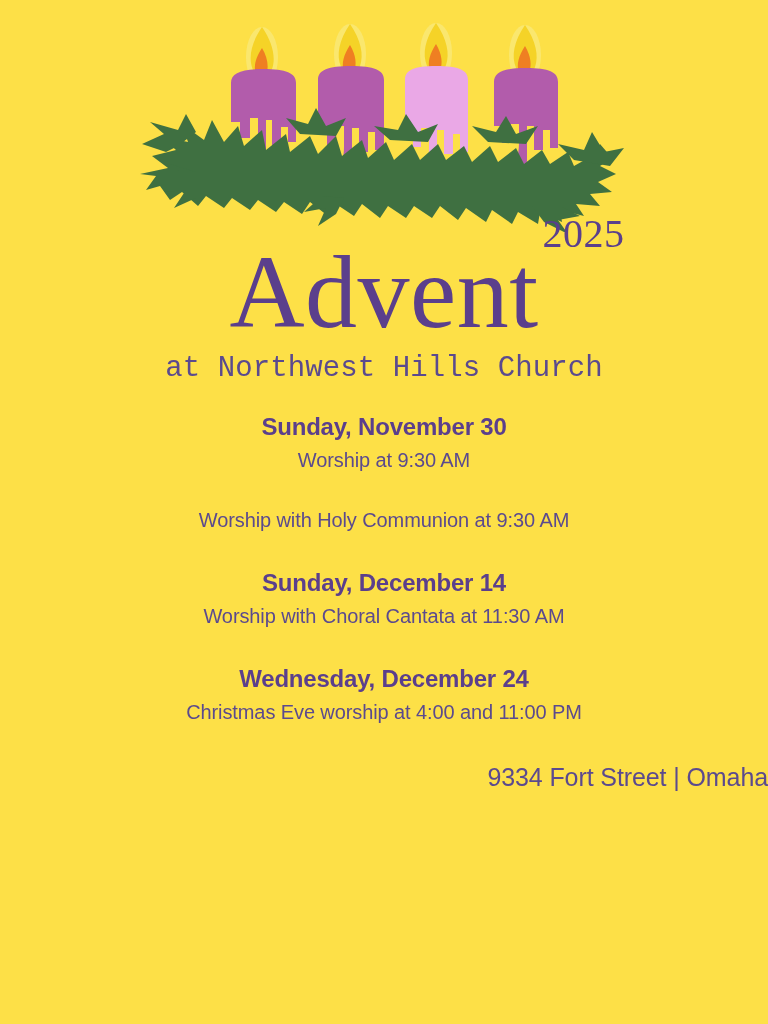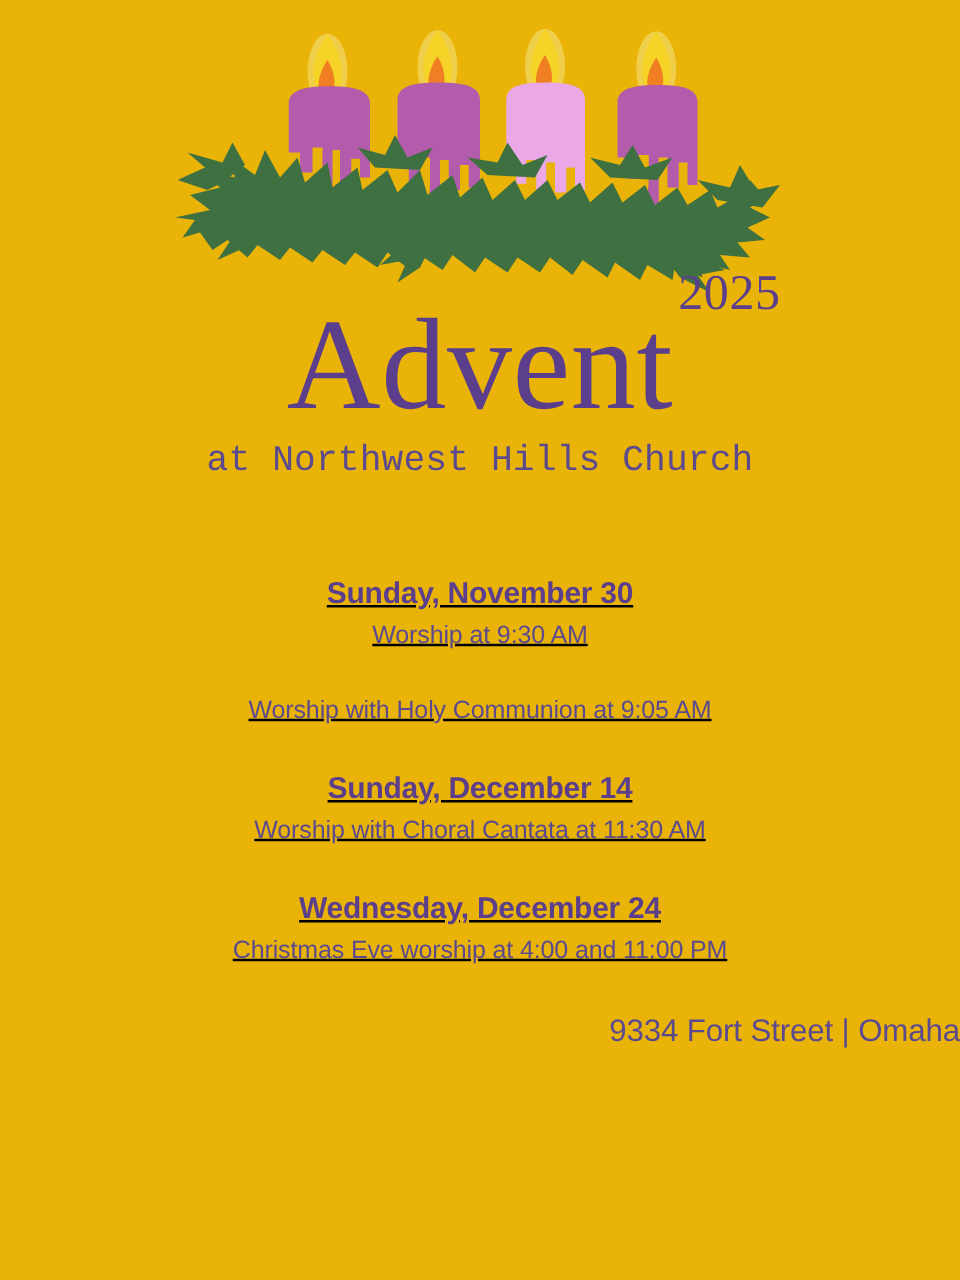--- a/index.html
+++ b/index.html
@@ -12,21 +12,21 @@
     background: #eae8e3;
     font-family: "Liberation Sans", sans-serif;
     overflow: hidden;
     position: relative;
   }
 
   #poster {
     position: relative;
     width: 768px;
     height: 1024px;
-    background: #eab308;
+    background: #fde047;
     display: flex;
     flex-direction: column;
     align-items: center;
   }
 
   
   .wreath-art {
     width: 768px;
     height: 232px;
     display: block;
@@ -72,22 +72,21 @@
     font-size: 29px;
     color: #5b4a8e;
     margin-top: 8px;
     letter-spacing: 0.1px;
   }
 
   
   .schedule {
     width: 100%;
     text-align: center;
-    margin-top: 72px;
-    text-decoration: underline;
+    margin-top: 24px;
   }
 
   .sched-entry {
     margin-bottom: 30px;
   }
   .sched-entry:last-of-type {
     margin-bottom: 0;
   }
 
   .sched-date {
@@ -214,21 +213,21 @@
   </div>
 
   <div class="schedule">
 
     <div class="sched-entry">
       <div class="sched-date">Sunday, November 30</div>
       <div class="sched-desc">Worship at 9:30 AM</div>
     </div>
 
     <div class="sched-entry">
-      <div class="sched-desc">Worship with Holy Communion at 9:05 AM</div>
+      <div class="sched-desc">Worship with Holy Communion at 9:30 AM</div>
     </div>
 
     <div class="sched-entry">
       <div class="sched-date">Sunday, December 14</div>
       <div class="sched-desc">Worship with Choral Cantata at 11:30 AM</div>
     </div>
 
 
     <div class="sched-entry">
       <div class="sched-date">Wednesday, December 24</div>

